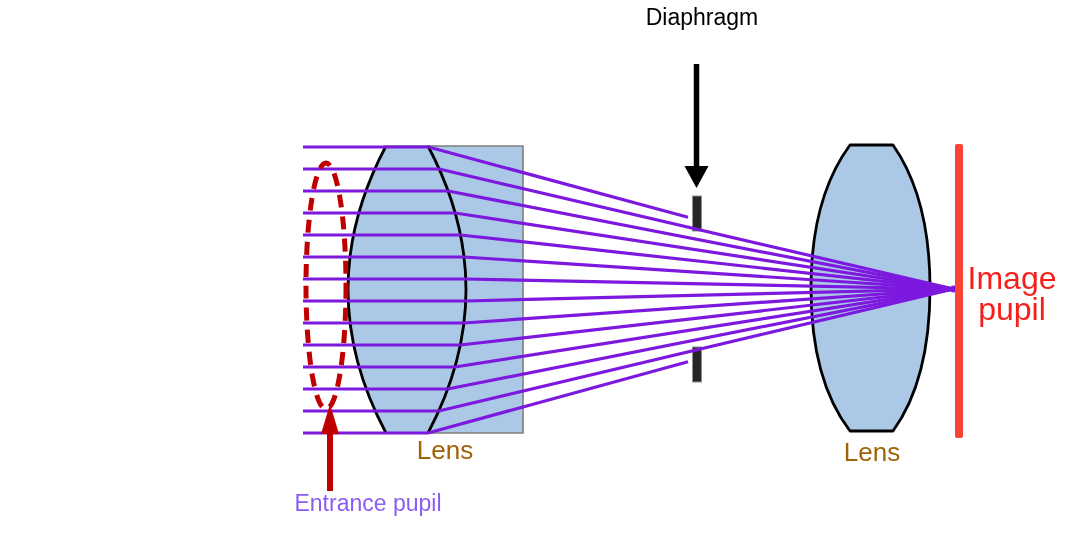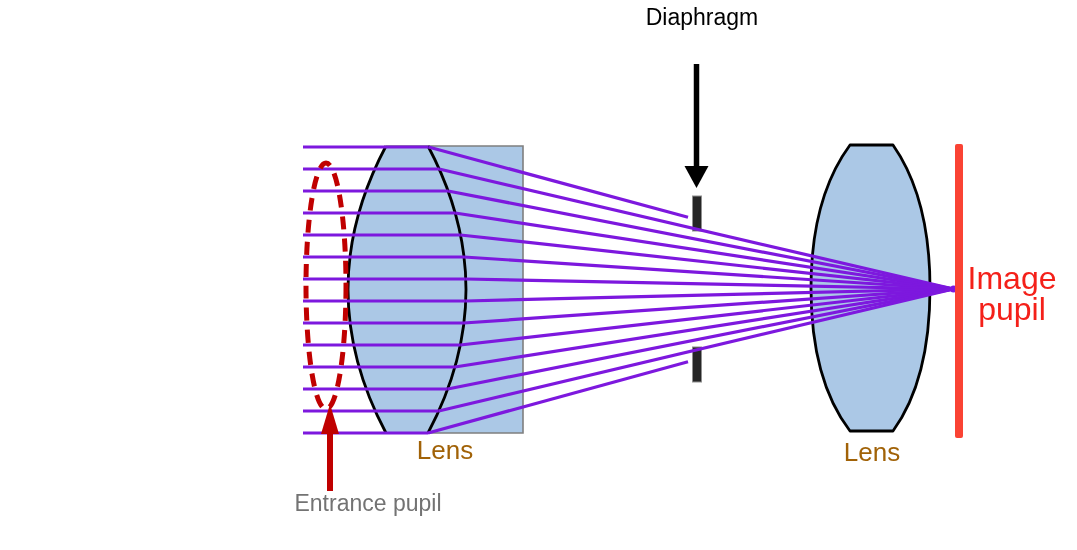--- a/index.html
+++ b/index.html
@@ -12,21 +12,21 @@
   }
   #scene { position:absolute; left:0; top:0; }
   .lbl {
     position:absolute;
     text-align:center;
     transform:translateX(-50%);
     white-space:nowrap;
     user-select:none;
   }
   .lbl-diaphragm   { left:702px; top:3px;   font-size:23px; line-height:29px; color:#000000; }
-  .lbl-entrance    { left:368px; top:490px; font-size:23px; line-height:26px; color:#737373; }
+  .lbl-entrance    { left:368px; top:490px; font-size:23px; line-height:26px; color:#8b5cf6; }
   .lbl-imageplane  { left:1012px; top:247px; font-size:32px; line-height:31px; color:#f42019; font-weight:400;margin-top:16px; }
   .lbl-lens        { font-size:26px; line-height:26px; color:#a16207; }
   .lbl-lens-left   { left:445px; top:437px; }
   .lbl-lens-right  { left:872px; top:439px; }
 </style>
 </head>
 <body>
 
 <div id="stage">
 

